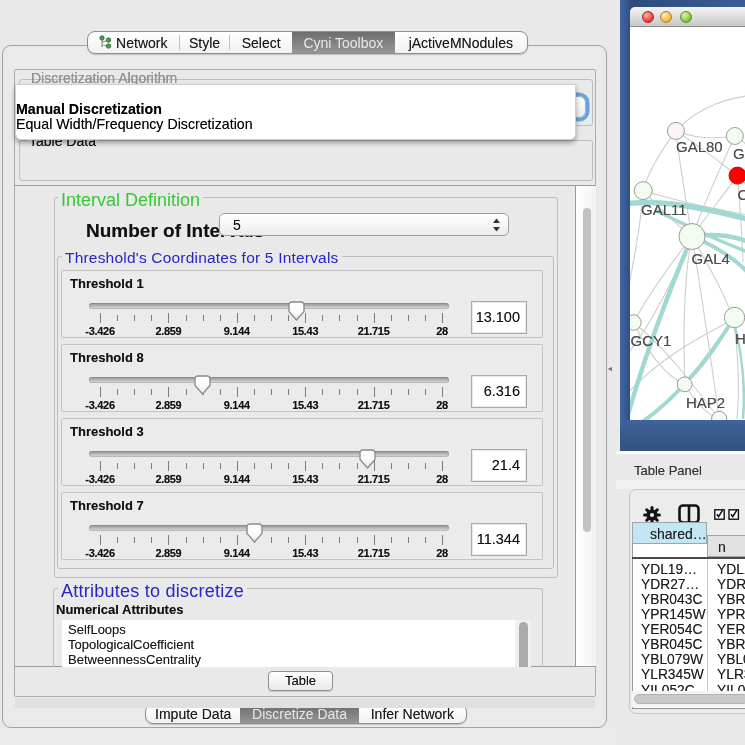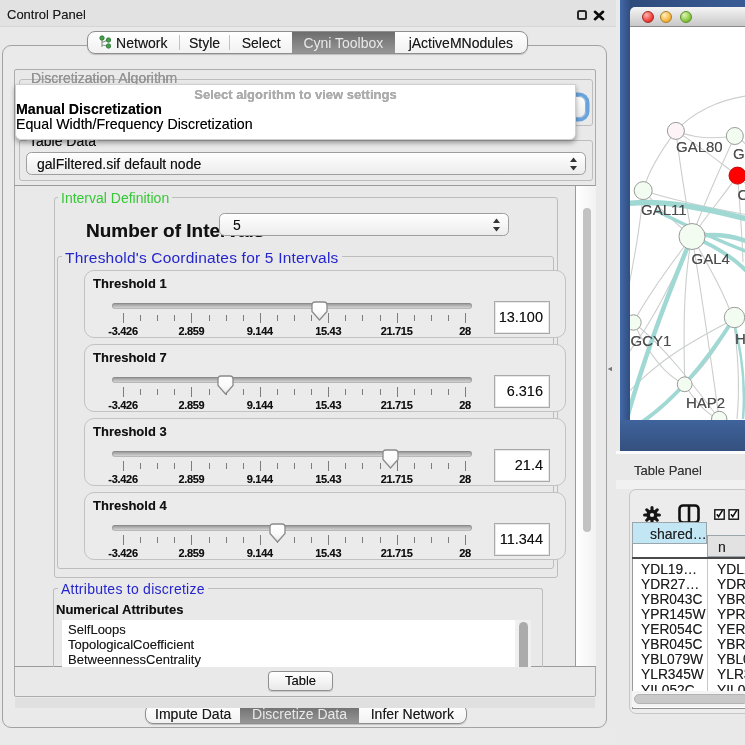--- a/index.html
+++ b/index.html
@@ -10,34 +10,34 @@
 .abs { position:absolute; }
 #cp { position:absolute; left:0; top:0; width:616px; height:728px; background:#e9e9e9; }
 #cptitle { position:absolute; left:0; top:0; width:616px; height:27px; background:#e2e2e2;
   border-bottom:1px solid #d6d6d6; }
 #cptitle .t { position:absolute; left:7px; top:7px; font-size:13px; color:#1c1c1c; }
 #outerpanel { position:absolute; left:2px; top:45px; width:605px; height:683px;
   border:1px solid #a2a2a2; border-radius:9px; background:#eaeaea; }
 #innerpanel { position:absolute; left:14px; top:69px; width:582px; height:628px;
   border:1px solid #acacac; border-radius:2px; background:#e9e9e9; }
 .grp { position:absolute; border:1px solid #bdbdbd; border-radius:3px; }
-.grptitle { position:absolute; font-size:14px; background:#e9e9e9; padding:0 3px; }
+.grptitle { position:absolute; font-size:18px; background:#e9e9e9; padding:0 3px; }
 .seg { position:absolute; display:flex; border:1px solid #8e8e8e; border-radius:8px;
   overflow:hidden; background:linear-gradient(#ffffff,#f1f1f1);
   box-shadow:0 1px 1px rgba(0,0,0,0.18); }
 .seg .s { font-size:14px; color:#1a1a1a; text-align:center; white-space:nowrap;
   display:flex; align-items:center; justify-content:center; }
 .seg .sep { width:1px; background:#c2c2c2; margin:3px 0; }
 .seg .dark { background:linear-gradient(#6d6d6d,#969696); color:#e9e9e9; }
 .combo { position:absolute; border:1px solid #9e9e9e; border-radius:5.5px;
   background:linear-gradient(#ffffff,#ececec); font-size:14px; color:#111; }
 .combo .ct { position:absolute; left:10px; top:3px; }
 .stepper { position:absolute; right:7px; top:50%; margin-top:-7px; width:9px; height:14px; }
 .tbox { position:absolute; left:61px; width:482px; height:68px; border:1px solid #c2c2c2;
-  background:#ebebeb; border-radius:10px;margin-left:23px; }
+  background:#ebebeb; border-radius:2px; }
 .tbox .tt { position:absolute; left:8px; top:5px; font-size:13px; font-weight:bold; color:#111; }
 .track { position:absolute; left:27px; top:32px; width:360px; height:6px; border-radius:3px;
   background:linear-gradient(#8f8f8f,#e2e2e2); box-shadow:inset 0 0 0 1px rgba(120,120,120,0.35); }
 .vbox { position:absolute; left:409px; top:30px; width:56px; height:33px; background:#fff;
   border:1px solid #a9a9a9; box-shadow:inset 0 0 0 1px #e8e8e8; font-size:14.5px; color:#111;
   text-align:right; line-height:31px; padding-right:6px; }
 .ticklbl { position:absolute; top:54px; font-size:11px; color:#111; font-weight:bold;
   transform:translateX(-50%); letter-spacing:-0.3px; }
 .thumb { position:absolute; top:30px; width:17px; height:20px; }
 .tick { position:absolute; width:1px; background:#7d7d7d; }
@@ -56,44 +56,30 @@
 #tpanel { position:absolute; left:13px; top:38.5px; width:130px; height:225px;
   border:1px solid #c6c6c6; border-radius:7px; background:#ececec; }
 .hdrcell { position:absolute; top:0; height:22px; font-size:14px; color:#222;
   line-height:22px; text-align:center; border:1px solid #9aa6ab; }
 .trow { position:absolute; font-size:13.8px; color:#1d1d1d; }
 </style>
 </head>
 <body>
 
 <div id="cp">
-  <div id="cptitle">
-    <div class="t">Control Panel</div>
-    <div class="abs" style="left:577px;top:10px;width:10px;height:10px;border:2px solid #2a2a2a;border-radius:2.5px;"></div>
-    <svg class="abs" style="left:593px;top:10px;" width="12" height="11" viewBox="0 0 12 11">
-      <path d="M2 1.8 L10 9.2 M10 1.8 L2 9.2" stroke="#0a0a0a" stroke-width="2.6" stroke-linecap="round"></path>
-    </svg>
-  </div>
   <div id="outerpanel"></div>
   <div id="innerpanel"></div>
 
   <div class="grp" style="left:19px;top:79px;width:574px;height:47px;"></div>
   <div class="abs" style="left:29px;top:70px;font-size:14px;color:#969696;background:transparent;padding:0 2px;">Discretization Algorithm</div>
 
   <div class="combo" style="left:26px;top:96px;width:560px;height:22px;box-shadow:0 0 0 3.5px #68a3dc;border-radius:7px;border-color:#8fb2d4;"></div>
 
   <div class="grp" style="left:19px;top:140px;width:574px;height:41px;"></div>
   <div class="abs" style="left:27px;top:133px;font-size:14px;color:#111;background:#e9e9e9;padding:0 2px;">Table Data</div>
-  <div class="combo" style="left:26px;top:152px;width:560px;height:23px;">
-    <div class="ct">galFiltered.sif default node</div>
-    <svg class="stepper" width="9" height="14" viewBox="0 0 9 14">
-      <path d="M4.5 0.5 L8 5 L1 5 Z" fill="#333"></path>
-        <path d="M4.5 13.5 L8 9 L1 9 Z" fill="#333"></path>
-    </svg>
-  </div>
 
   <div class="abs" style="left:14px;top:185px;width:582px;height:1px;background:#9b9b9b;"></div>
   <div class="abs" style="left:575px;top:185px;width:1px;height:482px;background:#9b9b9b;"></div>
   <div class="abs" style="left:14px;top:666px;width:582px;height:1px;background:#9b9b9b;"></div>
   <div class="abs" style="left:576px;top:186px;width:20px;height:480px;background:linear-gradient(90deg,#ffffff,#f2f2f2);"></div>
   <div class="abs" style="left:583px;top:208px;width:8px;height:324px;background:#c2c2c2;border-radius:4px;"></div>
 
   <div class="grp" style="left:54px;top:197px;width:504px;height:381px;"></div>
   <div class="grptitle" style="left:58px;top:190px;color:#36c836;">Interval Definition</div>
   <div class="abs" style="left:86px;top:220px;font-size:19px;font-weight:bold;color:#111;">Number of Intervals</div>
@@ -144,21 +130,21 @@
       <stop offset="0" stop-color="#ffffff"></stop>
             <stop offset="0.55" stop-color="#fafafa"></stop>
             <stop offset="1" stop-color="#e8e8e8"></stop>
           </linearGradient>
         </defs>
       <path d="M1 4 Q1 1 4 1 L13 1 Q16 1 16 4 L16 10.5 L8.5 19 L1 10.5 Z" fill="url(#tg14_713)" stroke="#8a8a8a" stroke-width="1.3"></path>
       </svg>
       <div class="vbox">13.100</div>
     </div>
   <div id="tb2" class="tbox" style="top:344px;">
-      <div class="tt">Threshold 7</div>
+      <div class="tt">Threshold 8</div>
       <div class="track"></div>
       <div class="tick" style="left:38.0px;top:42px;height:10px;"></div>
       <div class="tick" style="left:55.1px;top:44px;height:6px;"></div>
       <div class="tick" style="left:72.2px;top:44px;height:6px;"></div>
       <div class="tick" style="left:89.3px;top:44px;height:6px;"></div>
       <div class="tick" style="left:106.4px;top:42px;height:10px;"></div>
       <div class="tick" style="left:123.5px;top:44px;height:6px;"></div>
       <div class="tick" style="left:140.6px;top:44px;height:6px;"></div>
       <div class="tick" style="left:157.7px;top:44px;height:6px;"></div>
       <div class="tick" style="left:174.8px;top:42px;height:10px;"></div>
@@ -228,21 +214,21 @@
       <stop offset="0" stop-color="#ffffff"></stop>
             <stop offset="0.55" stop-color="#fafafa"></stop>
             <stop offset="1" stop-color="#e8e8e8"></stop>
           </linearGradient>
         </defs>
       <path d="M1 4 Q1 1 4 1 L13 1 Q16 1 16 4 L16 10.5 L8.5 19 L1 10.5 Z" fill="url(#tg21_4)" stroke="#8a8a8a" stroke-width="1.3"></path>
       </svg>
       <div class="vbox">21.4</div>
     </div>
   <div id="tb4" class="tbox" style="top:492px;">
-      <div class="tt">Threshold 4</div>
+      <div class="tt">Threshold 7</div>
       <div class="track"></div>
       <div class="tick" style="left:38.0px;top:42px;height:10px;"></div>
       <div class="tick" style="left:55.1px;top:44px;height:6px;"></div>
       <div class="tick" style="left:72.2px;top:44px;height:6px;"></div>
       <div class="tick" style="left:89.3px;top:44px;height:6px;"></div>
       <div class="tick" style="left:106.4px;top:42px;height:10px;"></div>
       <div class="tick" style="left:123.5px;top:44px;height:6px;"></div>
       <div class="tick" style="left:140.6px;top:44px;height:6px;"></div>
       <div class="tick" style="left:157.7px;top:44px;height:6px;"></div>
       <div class="tick" style="left:174.8px;top:42px;height:10px;"></div>
@@ -281,21 +267,20 @@
   <div class="grptitle" style="left:58px;top:581px;color:#2525cd;letter-spacing:0.25px;">Attributes to discretize</div>
   <div class="abs" style="left:56px;top:602px;font-size:13px;font-weight:bold;color:#111;">Numerical Attributes</div>
   <div class="abs" style="left:62px;top:620px;width:453px;height:47px;background:#fff;"></div>
   <div class="abs" style="left:68px;top:622px;font-size:13px;color:#1a1a1a;line-height:15.2px;">SelfLoops<br>TopologicalCoefficient<br>BetweennessCentrality</div>
   <div class="abs" style="left:515px;top:620px;width:16px;height:47px;background:#f0f0f0;"></div>
   <div class="abs" style="left:519px;top:622px;width:9px;height:45px;background:#ababab;border-radius:4.5px 4.5px 0 0;"></div>
 
   <div class="abs" style="left:268px;top:671px;width:65px;height:20px;border:1px solid #8f8f8f;border-radius:4px;background:linear-gradient(#ffffff,#e9e9e9);font-size:13px;color:#111;text-align:center;line-height:18px;box-shadow:0 1px 1px rgba(0,0,0,0.15);">Table</div>
 
   <div class="popup">
-    <div style="position:absolute;left:0;top:2px;width:100%;text-align:center;font-size:13px;font-weight:bold;color:#adadad;">Select algorithm to view settings</div>
     <div class="lrow" style="position:absolute;left:0;top:17px;font-weight:bold;">Manual Discretization</div>
     <div class="lrow" style="position:absolute;left:0;top:32px;">Equal Width/Frequency Discretization</div>
   </div>
 
   <div class="seg" style="left:87px;top:31px;width:441px;height:23px;">
     <div class="s" style="width:91px;">
       <svg width="13" height="15" viewBox="0 0 13 15" style="margin-right:4px;">
         <path d="M3 3 L3 12 M3 7.5 L9 5 M3 10 L9 11" stroke="#8a9a8a" stroke-width="1.2" fill="none"></path>
         <circle cx="3" cy="3" r="2.2" fill="#44a04a" stroke="#2d7132" stroke-width="0.8"></circle>
         <circle cx="9.5" cy="5" r="2.2" fill="#44a04a" stroke="#2d7132" stroke-width="0.8"></circle>

